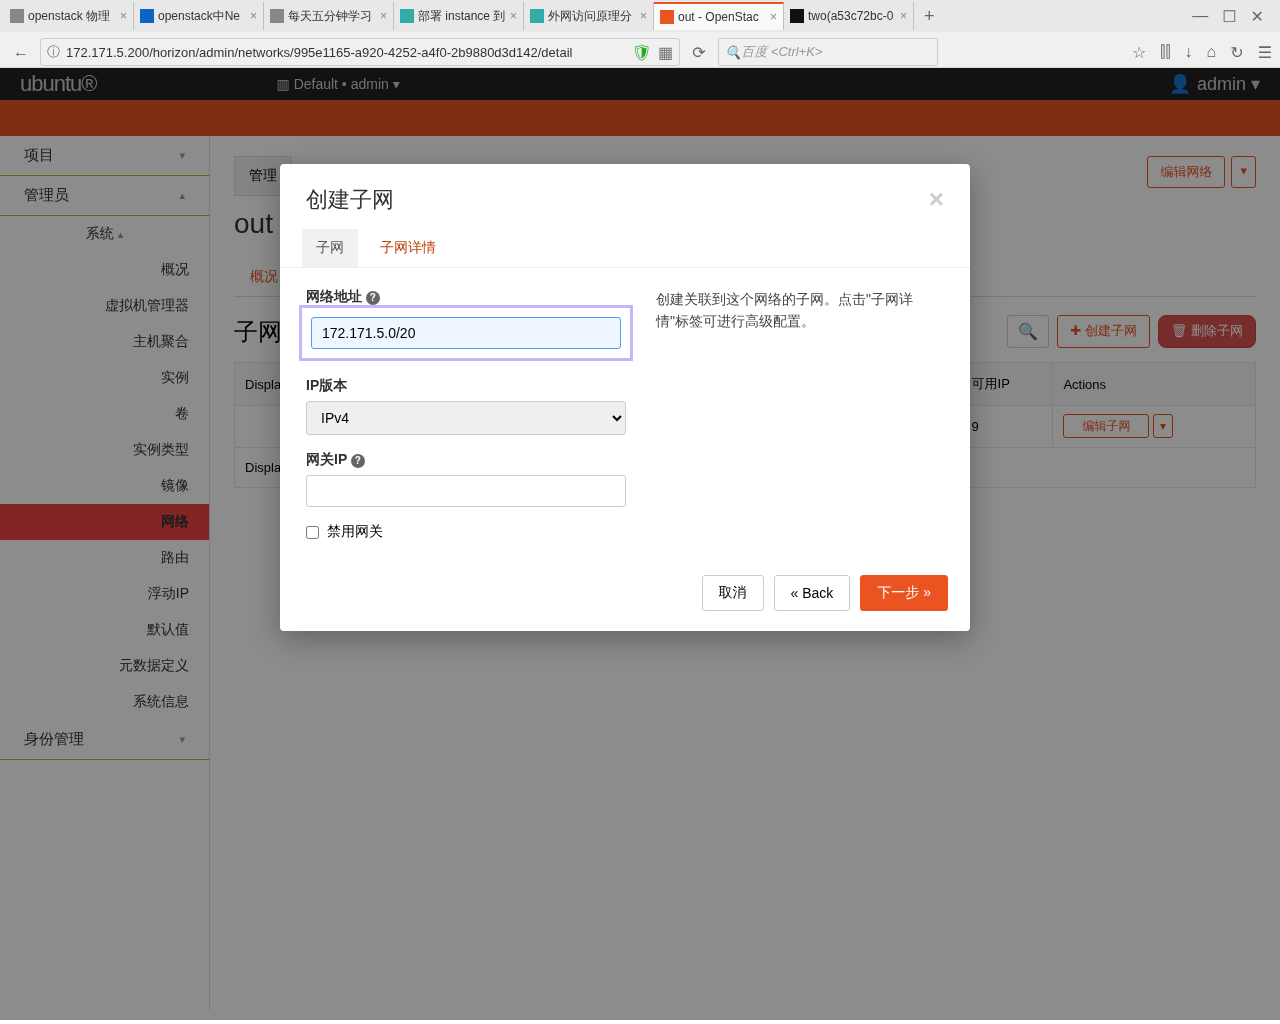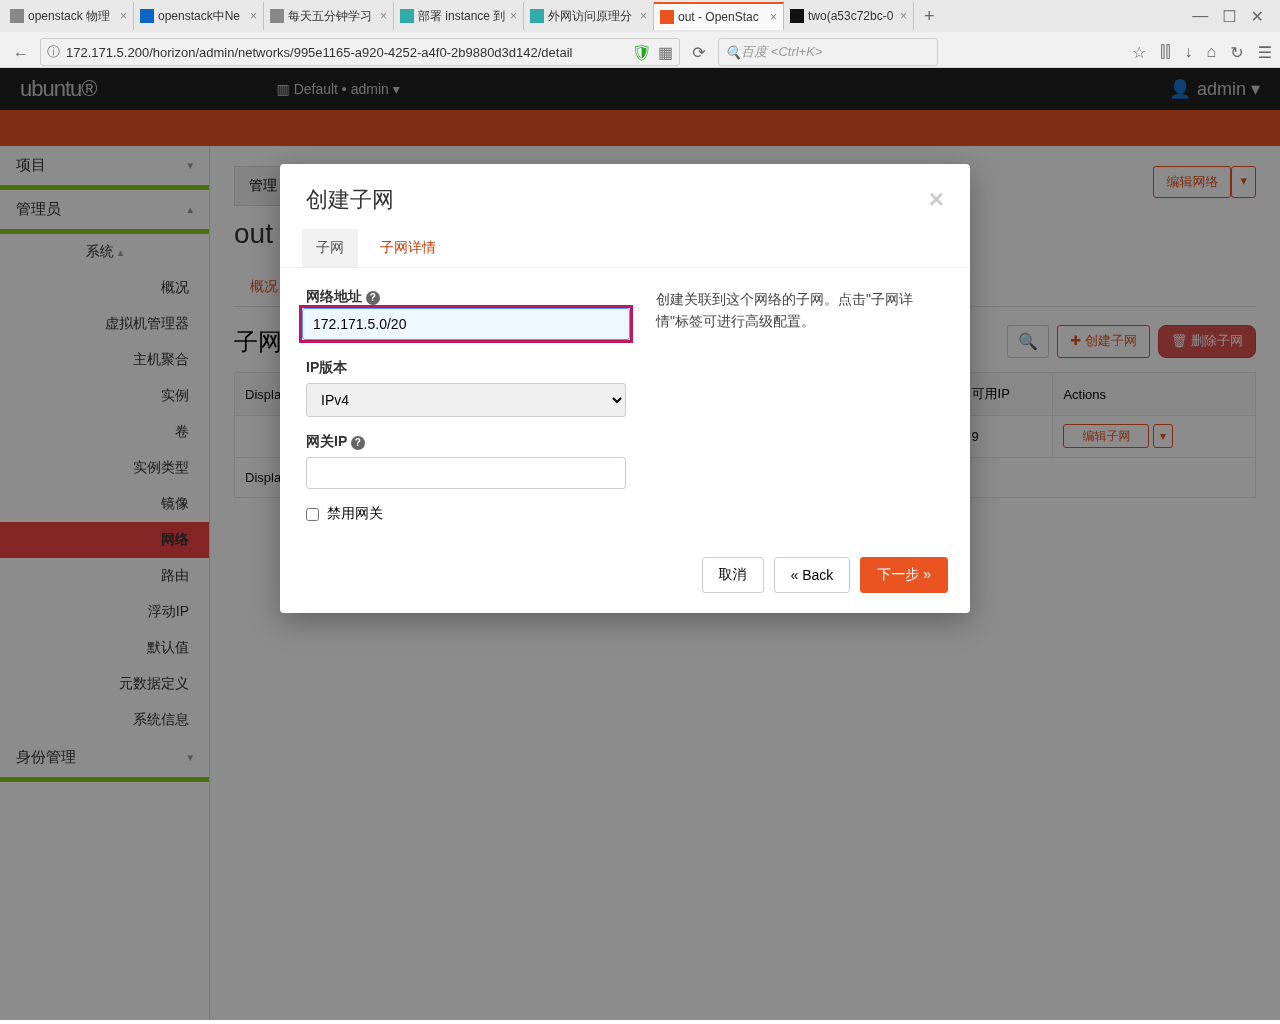--- a/index.html
+++ b/index.html
@@ -18,29 +18,29 @@
 .addr-bar { height: 40px; display: flex; align-items: center; padding: 0 8px; gap: 6px; }
 .navbtn { width: 26px; height: 26px; display:flex;align-items:center;justify-content:center;color:#666; }
 .url-box { flex: 0 0 640px; height: 28px; border: 1px solid #ccc; border-radius: 3px; display:flex; align-items:center; padding:0 6px; gap:6px; }
 .url-box .info { color:#777; font-size:13px; }
 .url-box .url { font-size: 13px; color: #333; }
 .search-box { flex: 0 0 220px; height: 28px; border: 1px solid #ccc; border-radius: 3px; display:flex; align-items:center; padding:0 6px; color:#999; font-style: italic; font-size: 13px; }
 .toolbar-icons { display:flex; gap: 14px; margin-left: auto; color:#666; }
 
 
 .page { position: relative; height: 952px; }
-.topbar { height: 42px; background: #222; display: flex; align-items: center; color: #ccc; padding: 0 20px; }
+.topbar { height: 32px; background: #222; display: flex; align-items: center; color: #ccc; padding: 0 20px; }
 .topbar .logo { font-weight: 400; font-size: 22px; letter-spacing: -1px; }
 .topbar .domain-switch { margin-left: 180px; font-size: 14px; }
 .topbar .user { margin-left: auto; font-size: 18px; }
 .subbar { height: 36px; background: #e95420; }
 
 .content-wrap { display: flex; height: calc(100% - 78px); }
 .sidebar { width: 210px; border-right: 1px solid #ddd; }
-.side-item { display:flex; align-items:center; justify-content:space-between; padding: 10px 16px; font-size: 15px; color:#333; border-bottom: 5px solid #84cc16; }
+.side-item { display:flex; align-items:center; justify-content:space-between; padding: 10px 24px; font-size: 15px; color:#333; border-bottom: 1px solid #84cc16; }
 .side-item.bold { font-weight: 500; }
 .side-sub { text-align: right; padding: 9px 20px; font-size: 14px; color: #333; }
 .side-sub.center { text-align: center; }
 .side-sub.active { background: #ef4444; font-weight: 600; }
 .chev { color: #999; font-size: 11px; }
 
 .main { flex: 1; padding: 20px 24px; }
 .breadcrumb-tab { background:#f1f1f1; border:1px solid #ddd; padding: 10px 14px; font-size: 14px; display:inline-block; }
 h1.pagetitle { font-size: 28px; font-weight: 400; margin: 12px 0 18px; color:#333; }
 .main-tabs { border-bottom: 1px solid #ddd; }
@@ -66,21 +66,21 @@
 .modal-head .close { margin-left:auto; color:#ccc; font-size: 26px; font-weight: bold; }
 .modal-tabs { padding: 0 22px; display:flex; gap:8px; border-bottom: 1px solid #eee; }
 .modal-tabs .mtab { padding: 10px 14px; font-size:14px; color:#c2410c; cursor:pointer;}
 .modal-tabs .mtab.active { background:#f1f1f1; color:#555; }
 .modal-body { padding: 20px 26px; display:flex; gap: 30px; }
 .form-col { width: 320px; }
 .form-group { margin-bottom: 16px; }
 .form-group label { display:block; font-size:14px; font-weight:600; color:#333; margin-bottom:6px; }
 .form-group input, .form-group select { width:100%; padding:7px 10px; border:1px solid #ccc; border-radius:3px; font-size:14px; }
 .help-icon { display:inline-block; width:14px; height:14px; border-radius:50%; background:#666; color:#fff; text-align:center; line-height:14px; font-size:10px; }
-.highlight-box { border: 3px solid #be185d; padding: 0; margin: -7px -7px 12px -7px; }
+.highlight-box { border: 3px solid #c4b5fd; padding: 9px; margin: -7px -7px 12px -7px; }
 .highlight-box input { border:1px solid #5897fb; background: #eef6ff; }
 .checkbox-row { display:flex; align-items:center; gap:8px; font-size:14px; margin-top:8px; }
 .help-col { flex:1; font-size:14px; color:#444; line-height:1.6; }
 .modal-foot { padding: 14px 22px 20px; display:flex; justify-content:flex-end; gap:10px; }
 .btn { padding:8px 16px; border-radius:3px; font-size:14px; border:1px solid #ccc; background:#fff; cursor:pointer; }
 .btn-primary { background:#e95420; color:#fff; border-color:#e95420; }
 </style>
 </head>
 <body>
 
@@ -185,21 +185,21 @@
       <div class="side-sub">元数据定义</div>
       <div class="side-sub">系统信息</div>
       <div class="side-item bold">
           <span>身份管理</span>
           <span class="chev">▾</span>
         </div>
     </div>
 
     <div class="main">
       <div class="breadcrumb-tab">管理</div>
-      <div style="float:right; display:flex; ">
+      <div style="float:right; display:flex; gap:6px">
         <span class="btn-outline-danger">编辑网络</span>
         <span class="dropdown-split">▾</span>
       </div>
       <h1 class="pagetitle">out</h1>
       <div class="main-tabs"><span>概况</span></div>
       <div class="subhead">
         <h2>子网</h2>
         <div class="actions">
           <span class="search-icon-btn">🔍</span>
           <span class="btn-outline-danger">✚ <span>创建子网</span></span>

